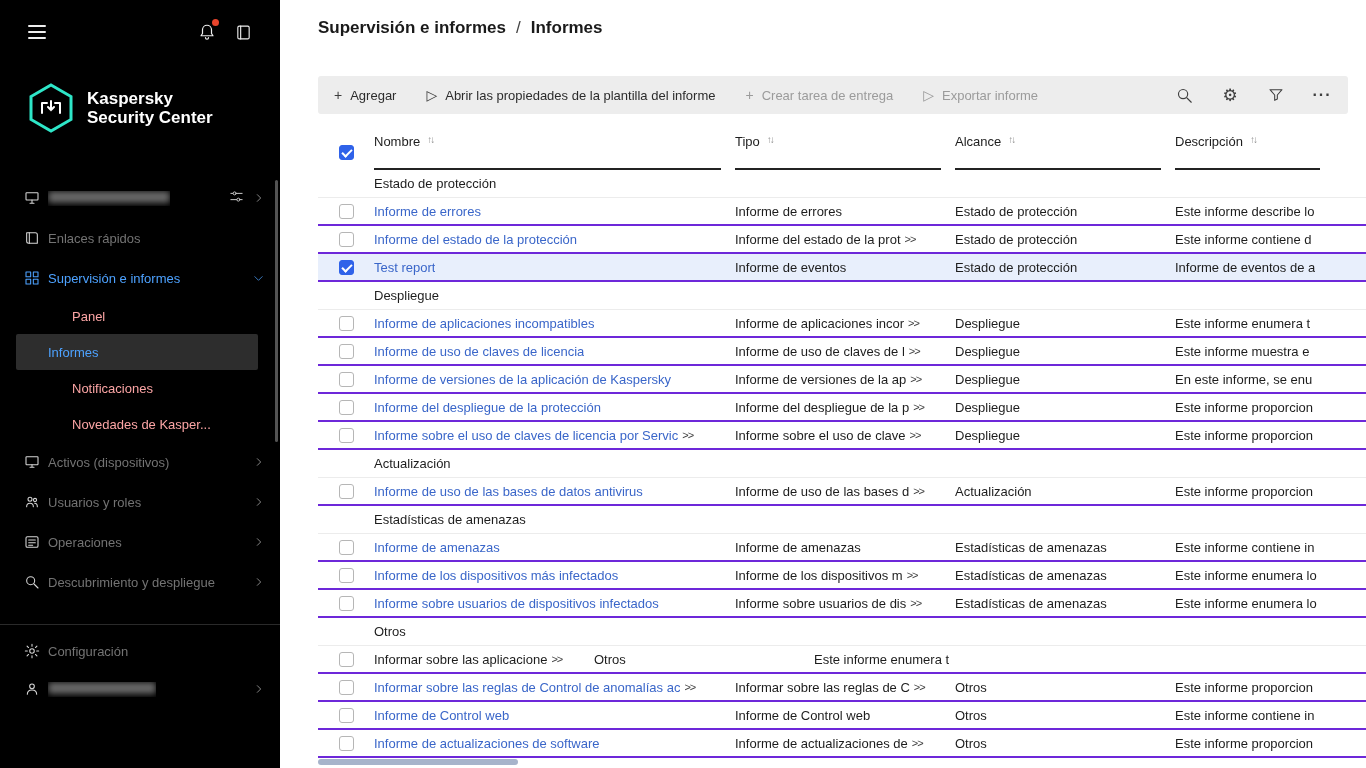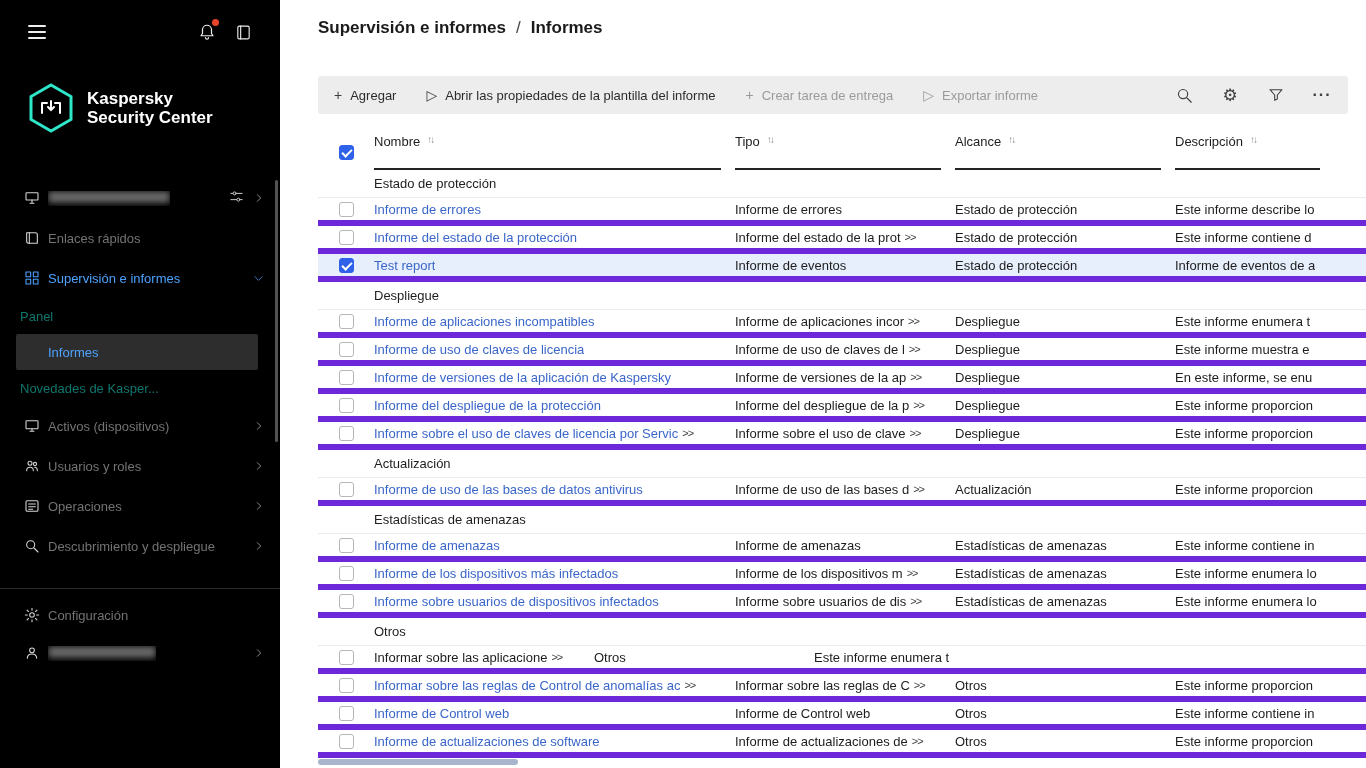--- a/index.html
+++ b/index.html
@@ -21,21 +21,21 @@
   .sb-iconbtn + .sb-iconbtn{margin-left:10px}
   .dot{position:absolute;top:0;right:1px;width:7px;height:7px;border-radius:50%;background:var(--notification_dot)}
   .brand{display:flex;align-items:center;gap:13px;padding:16px 0 0 28px;height:72px}
   .brand-text{font-size:17px;font-weight:700;color:#fff;line-height:19px}
   .menu{margin-top:42px;list-style:none}
   .mi{height:40px;display:flex;align-items:center;padding:0 16px 0 24px;cursor:pointer;color:#737373}
   .mi .lbl{margin-left:8px;white-space:nowrap;overflow:hidden}
   .mi .micon{width:16px;display:flex;justify-content:center;color:#d6d6d6}
   .mi .tail{margin-left:auto;display:flex;align-items:center;gap:10px;color:#c9c9c9}
   .mi.active-parent,.mi.active-parent .micon,.mi.active-parent .tail{color:var(--sidebar_active)}
-  .sub{height:36px;display:flex;align-items:center;padding-left:20px;cursor:pointer;color:#0f766e}
+  .sub{height:36px;display:flex;align-items:center;padding-left:72px;cursor:pointer;color:#fca5a5}
   .sub.sel{background:#2d2d2d;border-radius:2px;margin:0 22px 0 16px;padding-left:32px;color:var(--sidebar_active)}
   .divider{height:1px;background:#2a2a2a;margin:22px 0 8px 0}
   .mi.small{height:36px}
   .redacted{display:inline-block;height:12px;background:#7a7a7a;border-radius:2px;filter:blur(3px);opacity:.85}
   .sb-scroll{position:absolute;right:2px;top:180px;width:3px;height:262px;border-radius:2px;background:#535353}
 
   
   .main{margin-left:280px;height:768px;position:relative;background:#fff;overflow:hidden}
   .topbar{padding:16px 0 16px 38px;height:56px;display:flex;align-items:center;gap:10px;
     font-size:17px;font-weight:700;color:#1a1a1a}
@@ -56,21 +56,21 @@
   .tablewrap{margin:20px 0 0 38px}
   .thead{display:flex;height:36px}
   .cell{display:flex;align-items:center}
   .cb-cell{width:56px;justify-content:center;flex:none}
   .name-cell{width:361px;padding-right:14px;overflow:hidden;flex:none}
   .type-cell{width:220px;padding-right:14px;overflow:hidden;flex:none}
   .scope-cell{width:220px;padding-right:14px;overflow:hidden;flex:none}
   .desc-cell{width:145px;overflow:hidden;flex:none}
   .hinner{display:flex;gap:7px;width:100%;height:100%;border-bottom:2px solid #232323;cursor:pointer}
   .sorticon{font-size:10px;color:#8d8d8d;letter-spacing:-2px}
-  .trow{display:flex;height:28px;border-bottom:6px solid #6d28d9;cursor:pointer}
+  .trow{display:flex;height:28px;border-bottom:2px solid #6d28d9;cursor:pointer}
   .trow.selected{background:var(--selected_row)}
   .grow{display:flex;align-items:center;height:28px;padding-left:56px;border-bottom:1px solid #ececec}
   .rlink{color:var(--link);text-decoration:none;white-space:nowrap;overflow:hidden;flex:0 1 auto}
   .ctext{white-space:nowrap;overflow:hidden;flex:0 1 auto}
   .more{flex:none;margin-left:4px;font-size:11px;letter-spacing:-1px;color:#3f3f3f;cursor:pointer}
   .cb{width:15px;height:15px;border:1px solid #b6b6b6;border-radius:3px;background:#fff;display:inline-block;position:relative;cursor:pointer}
   .cb.checked{background:var(--checkbox);border-color:var(--checkbox)}
   .cb.checked::after{content:"";position:absolute;left:4.5px;top:1.5px;width:4px;height:8px;
     border:solid #fff;border-width:0 2px 2px 0;transform:rotate(45deg)}
   .hscroll{position:absolute;left:38px;bottom:3px;width:200px;height:6px;border-radius:3px;background:#a7b4cb}
@@ -162,20 +162,23 @@
             <path d="M4 8l8 8 8-8"></path>
           </svg>
       </span>
     </li>
 
     <li class="sub">
         <span>Panel</span>
       </li>
     <li class="sub sel">
         <span>Informes</span>
+      </li>
+    <li class="sub">
+        <span>Notificaciones</span>
       </li>
     <li class="sub">
         <span>Novedades de Kasper...</span>
       </li>
 
     <li class="mi">
       <span class="micon">
         <svg class="ic" width="16" height="16" viewBox="0 0 24 24">
             <rect x="3" y="4" width="18" height="12" rx="1"></rect>
             <path d="M9 20h6M12 16v4"></path>

